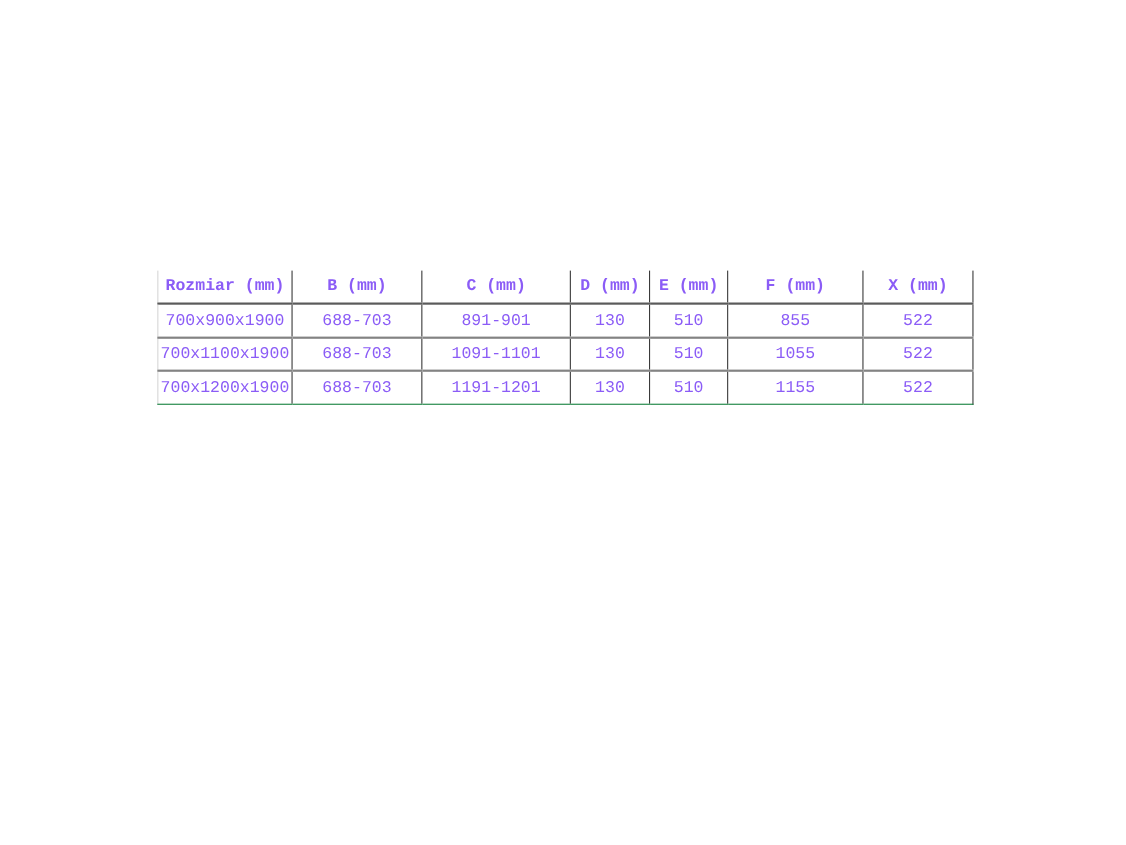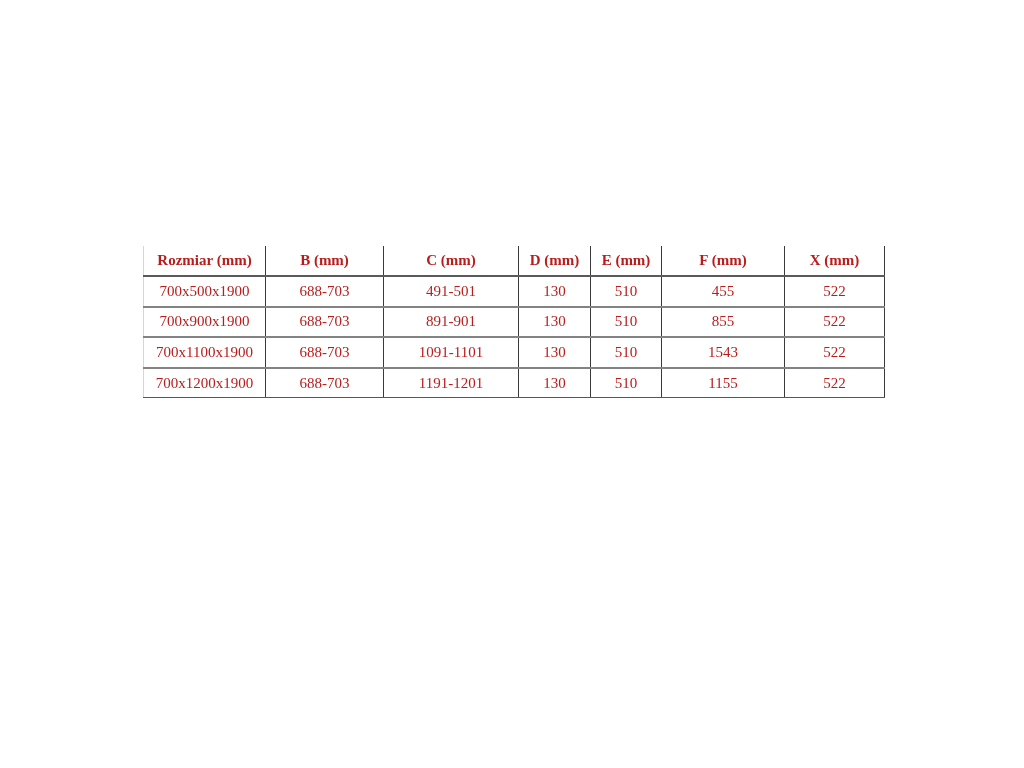--- a/index.html
+++ b/index.html
@@ -17,23 +17,23 @@
   }
   .table-wrap {
     position: absolute;
     left: 143px;
     top: 246px;
   }
   table.spec-table {
     border-collapse: collapse;
     table-layout: fixed;
     width: 741px;
-    font-family: Liberation Serif, serif;
+    font-family: Liberation Mono, monospace;
     font-size: 15px;
-    color: #b91c1c;
+    color: #8b5cf6;
   }
   table.spec-table th,
   table.spec-table td {
     text-align: center;
     vertical-align: middle;
     padding: 0;
     overflow: hidden;
     white-space: nowrap;
     border-left: 1px solid #3a3a3a;
   }
@@ -79,44 +79,35 @@
           <th>B (mm)</th>
           <th>C (mm)</th>
           <th>D (mm)</th>
           <th>E (mm)</th>
           <th>F (mm)</th>
           <th>X (mm)</th>
         </tr>
       </thead>
       <tbody>
         <tr>
-          <td>700x500x1900</td>
-          <td>688-703</td>
-          <td>491-501</td>
-          <td>130</td>
-          <td>510</td>
-          <td>455</td>
-          <td>522</td>
-        </tr>
-        <tr>
           <td>700x900x1900</td>
           <td>688-703</td>
           <td>891-901</td>
           <td>130</td>
           <td>510</td>
           <td>855</td>
           <td>522</td>
         </tr>
         <tr>
           <td>700x1100x1900</td>
           <td>688-703</td>
           <td>1091-1101</td>
           <td>130</td>
           <td>510</td>
-          <td>1543</td>
+          <td>1055</td>
           <td>522</td>
         </tr>
         <tr>
           <td>700x1200x1900</td>
           <td>688-703</td>
           <td>1191-1201</td>
           <td>130</td>
           <td>510</td>
           <td>1155</td>
           <td>522</td>

